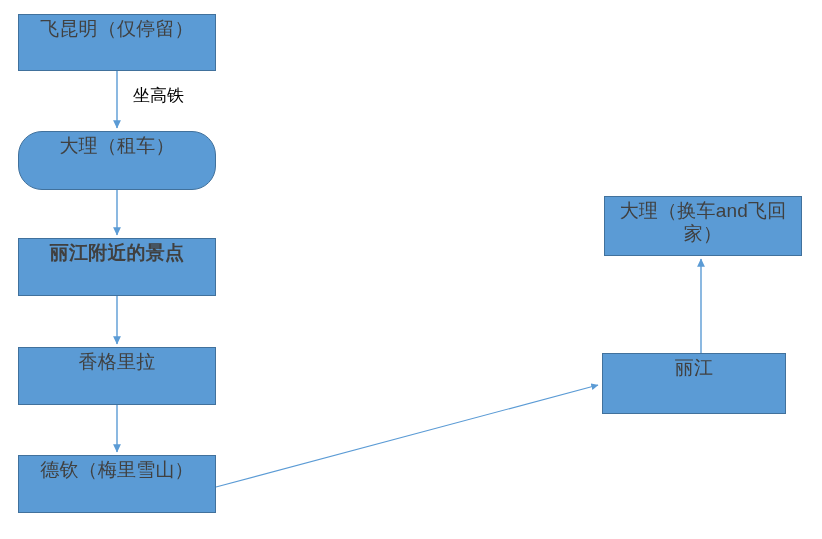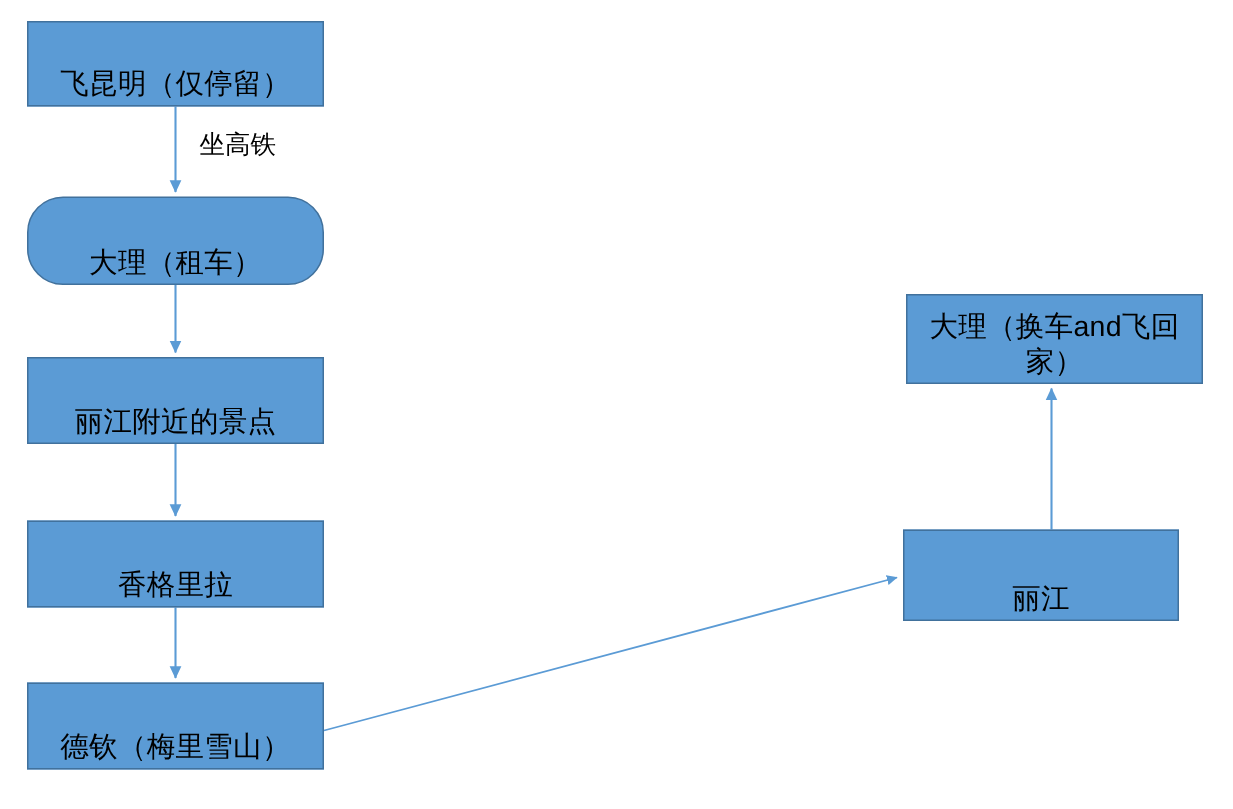--- a/index.html
+++ b/index.html
@@ -23,42 +23,43 @@
     top: 0;
     width: 822px;
     height: 539px;
     pointer-events: none;
   }
   .node {
     position: absolute;
     box-sizing: border-box;
     background: #5B9BD5;
     border: 1px solid #41719C;
-    color: #000000;
+    color: #404040;
     display: flex;
-    align-items: flex-end;
+    align-items: flex-start;
     justify-content: center;
     text-align: center;
     font-size: 19px;
     line-height: 1.22;
     letter-spacing: 0.2px;
     padding: 2px 4px;
     z-index: 2;
   }
   .node-label {
     display: block;
     width: 100%;
   }
   .edge-label {
     position: absolute;
     color: #000000;
     font-size: 17px;
     line-height: 1.2;
     white-space: nowrap;
     z-index: 3;
+    font-family: Liberation Mono, monospace;
   }
 </style>
 </head>
 <body>
 
 <div id="canvas">
 
   <svg id="edge-layer" viewBox="0 0 822 539" width="822" height="539" xmlns="http://www.w3.org/2000/svg">
     <defs>
       <marker id="arrowhead" markerWidth="7" markerHeight="7" refX="5.6" refY="3" orient="auto" markerUnits="strokeWidth">
@@ -80,21 +81,21 @@
   </svg>
 
   <div class="node" style="left:18px; top:14px; width:198px; height:57px;">
     <span class="node-label">飞昆明（仅停留）</span>
   </div>
 
   <div class="node" style="left:18px; top:131px; width:198px; height:59px;border-radius:24px;">
     <span class="node-label">大理（租车）</span>
   </div>
 
-  <div class="node" style="left:18px; top:238px; width:198px; height:58px;">
+  <div class="node" style="left:18px; top:238px; width:198px; height:58px;font-weight:bold;">
     <span class="node-label">丽江附近的景点</span>
   </div>
 
   <div class="node" style="left:18px; top:455px; width:198px; height:58px;">
     <span class="node-label">德钦（梅里雪山）</span>
   </div>
 
   <div class="node" style="left:18px; top:347px; width:198px; height:58px;">
     <span class="node-label">香格里拉</span>
   </div>

